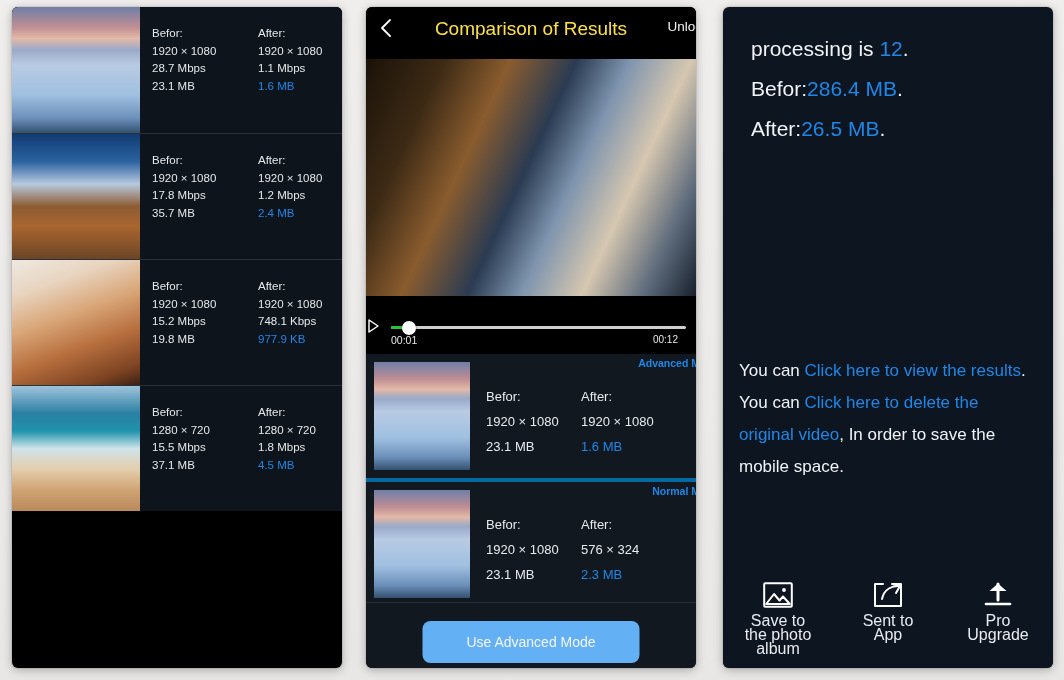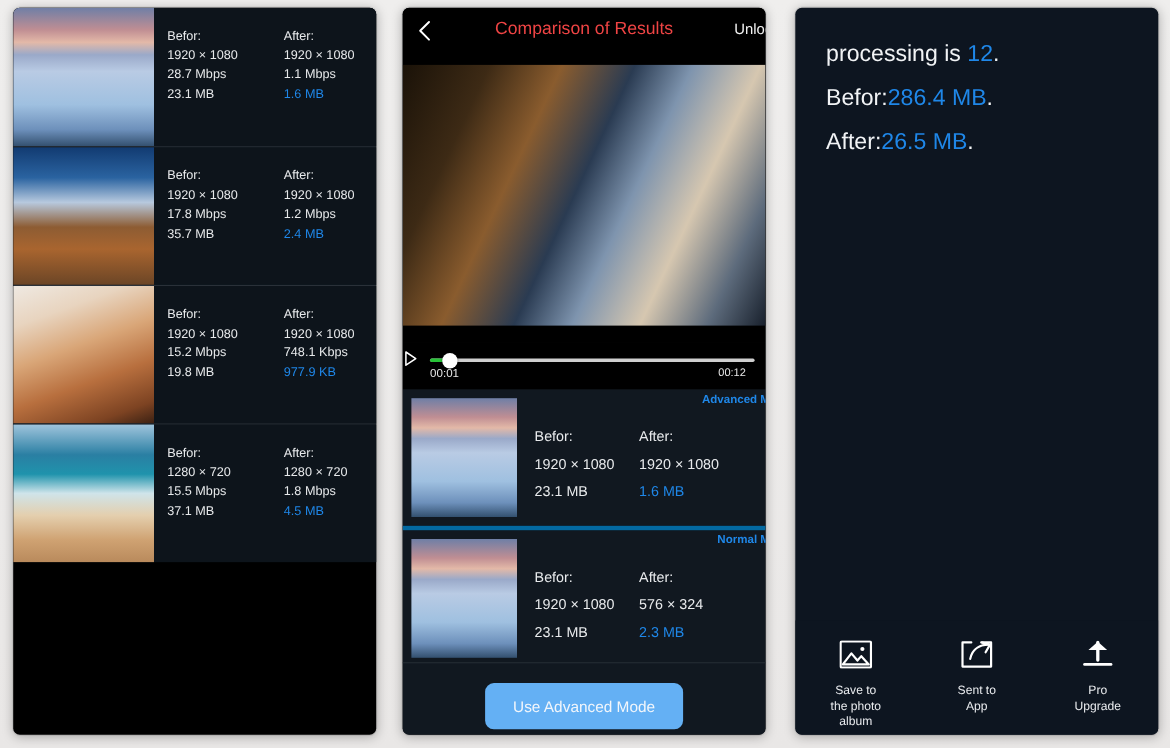--- a/index.html
+++ b/index.html
@@ -29,58 +29,58 @@
   .res-col { width: 106px; }
   .res-col .lbl { color:#e6e8ea; font-size: 11.5px; line-height: 17.5px; }
   .res-col .val { color:#e6e8ea; font-size: 11.5px; line-height: 17.5px; }
   .res-col .val.accent { color:#1f87e8; }
   .list-empty { background:#000; flex:1; }
 
   
   #panel-compare { left: 366px; top: 7px; width: 330px; height: 661px; background:#0d0f12; }
   .cmp-head { position: relative; height: 42px; background:#000; }
   .cmp-back { position:absolute; left:10px; top:10px; width:20px; height:22px; color:#fff; }
-  .cmp-title { position:absolute; left:0; right:0; top:11px; text-align:center; color:#ef4444; font-size:16px; }
+  .cmp-title { position:absolute; left:0; right:0; top:11px; text-align:center; color:#fde047; font-size:19px; }
   .cmp-unlock { position:absolute; right:-6px; top:12px; color:#f2f2f2; font-size:13.5px; white-space:nowrap; }
   .cmp-video { position:relative; height:262px; background:#000; overflow:hidden; }
   .cmp-video .frame { position:absolute; left:0; top:10px; width:100%; height:237px; background-size: cover; background-position: 50% 45%; }
   .cmp-controls { position:relative; height:43px; background:#000; }
   .play-ico { position:absolute; left:2px; top:8px; color:#fff; font-size:15px; }
   .track { position:absolute; left:25px; right:10px; top:15px; height:3px; background:#cfcfcf; border-radius:2px; }
   .track .fill { position:absolute; left:0; top:0; height:3px; width:20px; background:#27c437; border-radius:2px; }
   .track .knob { position:absolute; left:15px; top:-5.5px; width:14px; height:14px; border-radius:50%; background:#fff; box-shadow:0 0 2px rgba(0,0,0,.6); }
   .t-start { position:absolute; left:25px; top:23px; color:#e7e7e7; font-size:10.5px; }
   .t-end { position:absolute; right:18px; top:23px; color:#e7e7e7; font-size:10px; }
 
   .cmp-row { position:relative; display:flex; height:124px; background:#111820; padding:8px 0 8px 8px; }
   .cmp-row + .cmp-row { border-top:4px solid #0369a1; }
   .cmp-tag { position:absolute; right:-4px; top:3px; color:#1f87e8; font-size:10.5px; font-weight:bold; white-space:nowrap; }
   .cmp-thumb { width:96px; height:108px; flex:0 0 96px; background-size:cover; background-position:center; }
   .cmp-info { flex:1; display:flex; padding:22px 0 0 16px; }
   .cmp-col { width:95px; }
   .cmp-col .lbl, .cmp-col .val { color:#e8eaec; font-size:13px; line-height:25px; }
   .cmp-col .val.accent { color:#1f87e8; }
   .cmp-foot { position:relative; height:66px; background:#111820; border-top:1px solid #262d35; }
-  .adv-btn { position:absolute; left:50%; transform:translateX(-50%); top:18px; width:180px; height:42px;
+  .adv-btn { position:absolute; left:50%; transform:translateX(-50%); top:18px; width:217px; height:42px;
              background:#64b0f4; border-radius:8px; color:#f2f6fb; font-size:14px; text-align:center; line-height:42px; border:0; }
 
   
   #panel-summary { left: 723px; top: 7px; width: 330px; height: 661px; background:#0d1520; }
   .sum-top { padding: 22px 18px 0 28px; }
   .sum-line { font-size: 21px; line-height: 40px; color:#f1f3f5; }
   .sum-line .accent { color:#1f87e8; }
   .sum-text { padding: 0 16px; }
   .sum-para { font-size: 17px; line-height: 32px; color:#f1f3f5; }
   .sum-para .accent { color:#1f87e8; }
   .sum-spacer { height: 206px; }
 
   .sum-bar { position:absolute; left:0; right:0; bottom:0; height:104px; display:flex; background:#0d1520; }
   .sum-act { flex:1; display:flex; flex-direction:column; align-items:center; padding-top:12px; }
   .sum-act .ic { width:40px; height:38px; display:flex; align-items:center; justify-content:center; }
-  .sum-act .cap { margin-top:7px; color:#e9ebee; font-size:11px; line-height:14px; text-align:center; }
+  .sum-act .cap { margin-top:0; color:#e9ebee; font-size:16px; line-height:14px; text-align:center; }
   svg { display:block; }
 </style>
 </head>
 <body>
 
 <div class="stage">
 
   <div class="panel" id="panel-list">
     <div id="res-rows">
         <div class="res-row">
@@ -232,20 +232,28 @@
       <div class="sum-line">
         <span>Befor:</span><span class="accent">286.4 MB</span><span>.</span>
       </div>
       <div class="sum-line">
         <span>After:</span><span class="accent">26.5 MB</span><span>.</span>
       </div>
     </div>
 
     <div class="sum-spacer"></div>
 
+    <div class="sum-text">
+      <div class="sum-para">
+        <span>You can </span><span class="accent">Click here to view the results</span><span>.</span>
+      </div>
+      <div class="sum-para">
+        <span>You can </span><span class="accent">Click here to delete the original video</span><span>, In order to save the mobile space.</span>
+      </div>
+    </div>
 
     <div class="sum-bar">
       <div class="sum-act">
         <span class="ic">
           <svg width="30" height="26" viewBox="0 0 30 26">
             <rect x="1.2" y="1.2" width="27.6" height="23.6" rx="1" fill="none" stroke="#fff" stroke-width="2"></rect>
             <circle cx="21" cy="8" r="1.9" fill="#fff"></circle>
             <path d="M3.2 22 L11 12 L16.5 18.5 L20 14.5 L26.8 22 Z" fill="none" stroke="#fff" stroke-width="2" stroke-linejoin="round"></path>
           </svg>
         </span>

